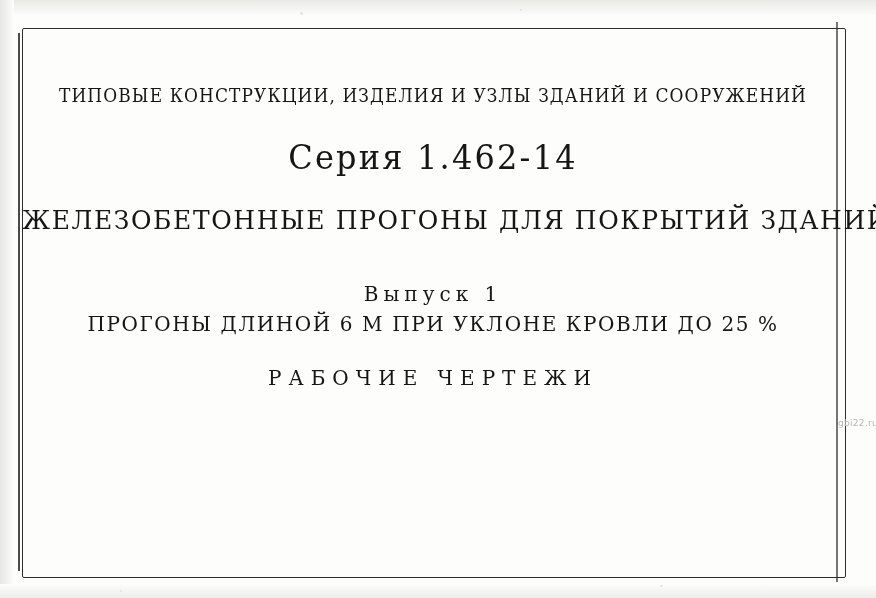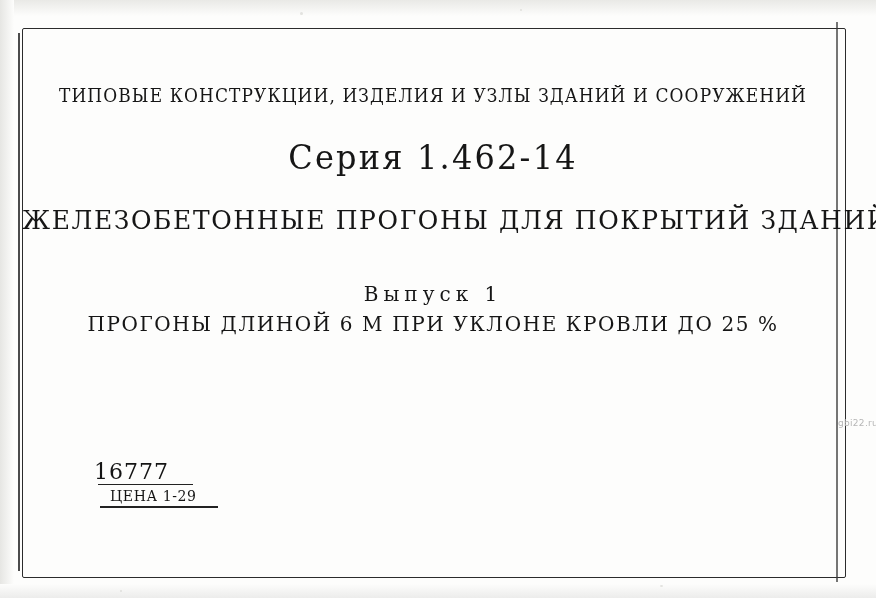--- a/index.html
+++ b/index.html
@@ -209,25 +209,20 @@
     <div class="line l-header">ТИПОВЫЕ КОНСТРУКЦИИ, ИЗДЕЛИЯ И УЗЛЫ ЗДАНИЙ И СООРУЖЕНИЙ</div>
 
     <div class="line l-series">Серия 1.462-14</div>
 
     <div class="line l-title">ЖЕЛЕЗОБЕТОННЫЕ ПРОГОНЫ ДЛЯ ПОКРЫТИЙ ЗДАНИЙ</div>
 
     <div class="line l-issue">Выпуск 1</div>
 
     <div class="line l-subtitle">ПРОГОНЫ ДЛИНОЙ 6 М ПРИ УКЛОНЕ КРОВЛИ ДО 25 %</div>
 
-
-    <div class="stamp">
-      <div class="stamp-number">16777</div>
-      <div class="stamp-rule-1"></div>
-      <div class="stamp-price">ЦЕНА 1-29</div>
-      <div class="stamp-rule-2"></div>
-    </div>
+    <div class="line l-drawings">РАБОЧИЕ ЧЕРТЕЖИ</div>
+
 
   </div>
 
   <div class="watermark">gbi22.ru</div>
 
 </div>
 
 </body></html>

